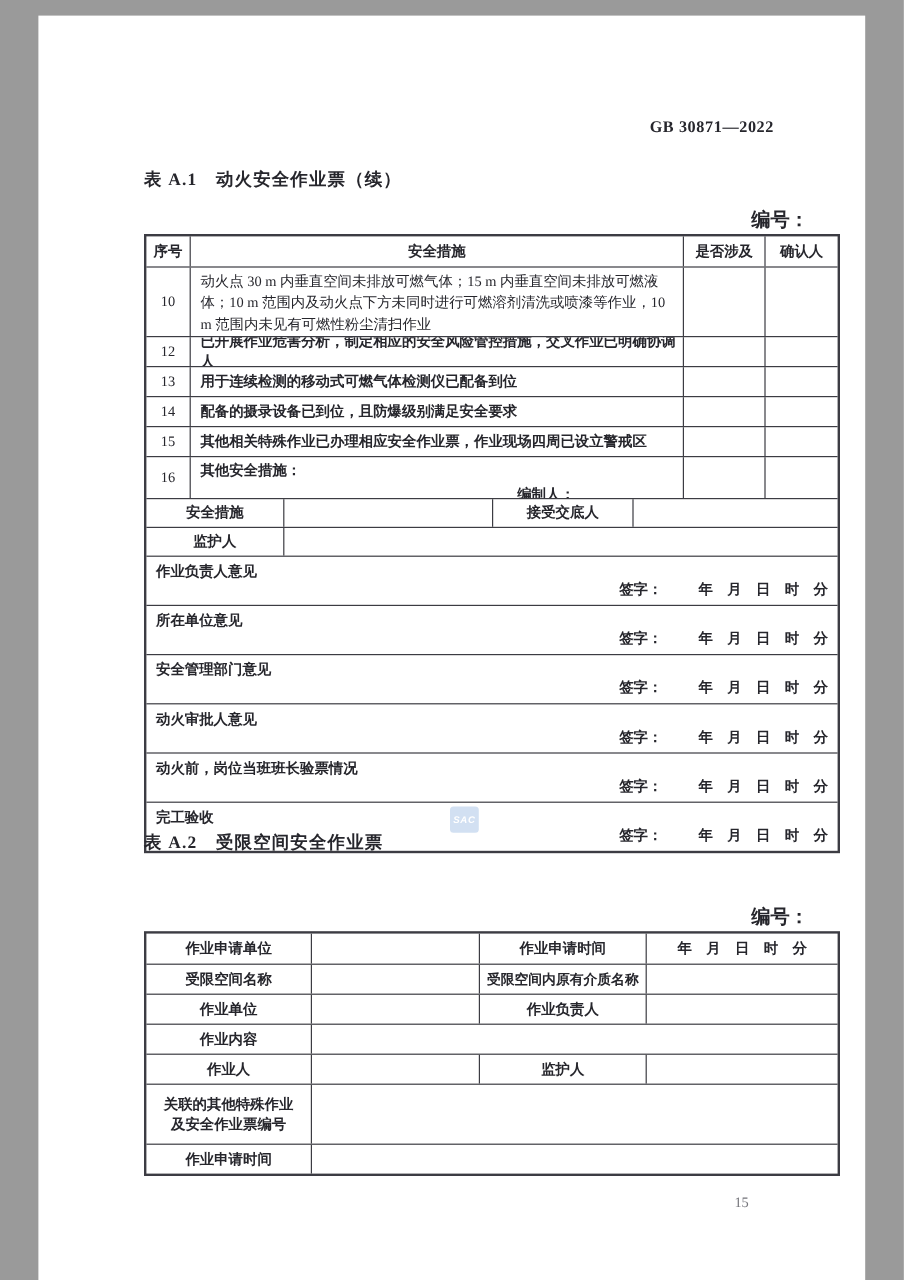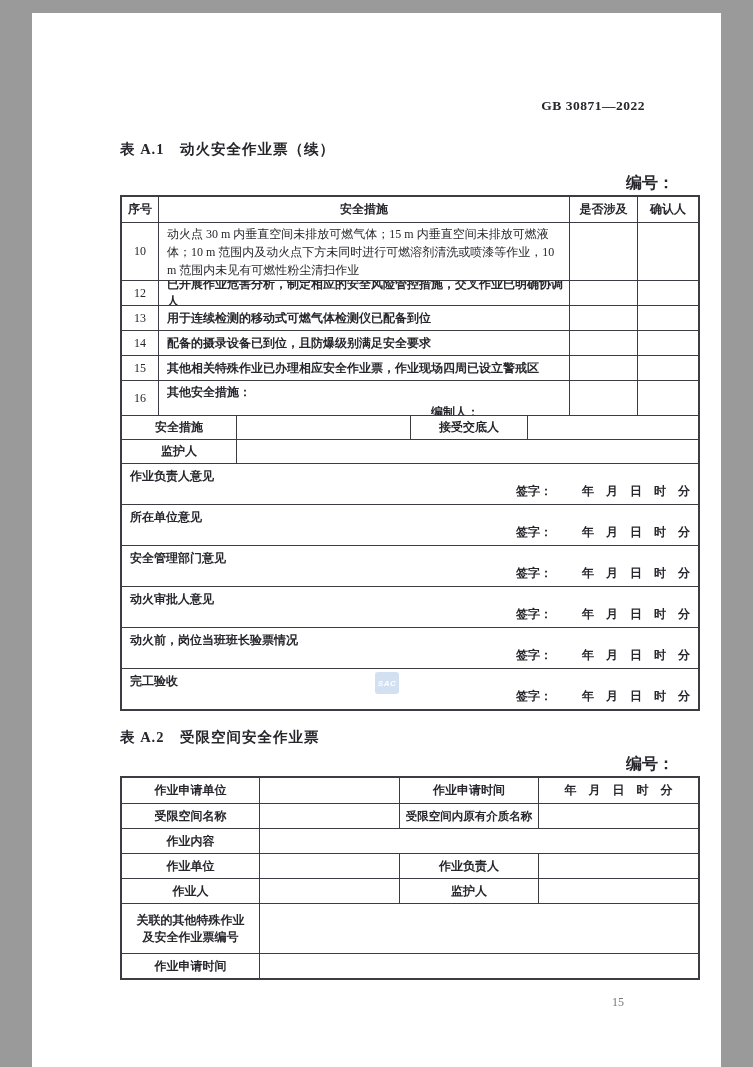--- a/index.html
+++ b/index.html
@@ -14,21 +14,21 @@
   }
   .std-number {
     position: absolute; top: 85px; right: 76px;
     font-size: 13.5px; font-weight: bold; letter-spacing: 0.5px;
   }
   .tbl-title {
     position: absolute; left: 88px; width: 580px;
     text-align: left; font-size: 14.5px; font-weight: bold; letter-spacing: 1px;
   }
   .title-a1 { top: 127px; }
-  .title-a2 { top: 715px; }
+  .title-a2 { top: 680px; }
   .number-label {
     position: absolute; left: 88px; width: 580px;
     text-align: right; padding-right: 26px; box-sizing: border-box;
     font-size: 16px; font-weight: bold;
   }
   .no-a1 { top: 160px; }
   .no-a2 { top: 741px; }
 
   .t {
     position: absolute; left: 88px; width: 580px;
@@ -234,29 +234,29 @@
     </div>
 
     <div class="row" style="height:25px">
       <div class="c first a2-c1 cc b">受限空间名称</div>
       <div class="c a2-c2"></div>
       <div class="c a2-c3 cc b" style="font-size:11.5px">受限空间内原有介质名称</div>
       <div class="c a2-c4"></div>
     </div>
 
     <div class="row" style="height:25px">
+      <div class="c first a2-c1 cc b">作业单位</div>
+      <div class="c a2-c2"></div>
+      <div class="c a2-c3 cc b">作业负责人</div>
+      <div class="c a2-c4"></div>
+    </div>
+
+    <div class="row" style="height:25px">
       <div class="c first a2-c1 cc b">作业内容</div>
       <div class="c a2-span3"></div>
-    </div>
-
-    <div class="row" style="height:25px">
-      <div class="c first a2-c1 cc b">作业单位</div>
-      <div class="c a2-c2"></div>
-      <div class="c a2-c3 cc b">作业负责人</div>
-      <div class="c a2-c4"></div>
     </div>
 
     <div class="row" style="height:25px">
       <div class="c first a2-c1 cc b">作业人</div>
       <div class="c a2-c2"></div>
       <div class="c a2-c3 cc b">监护人</div>
       <div class="c a2-c4"></div>
     </div>
 
     <div class="row" style="height:50px">

